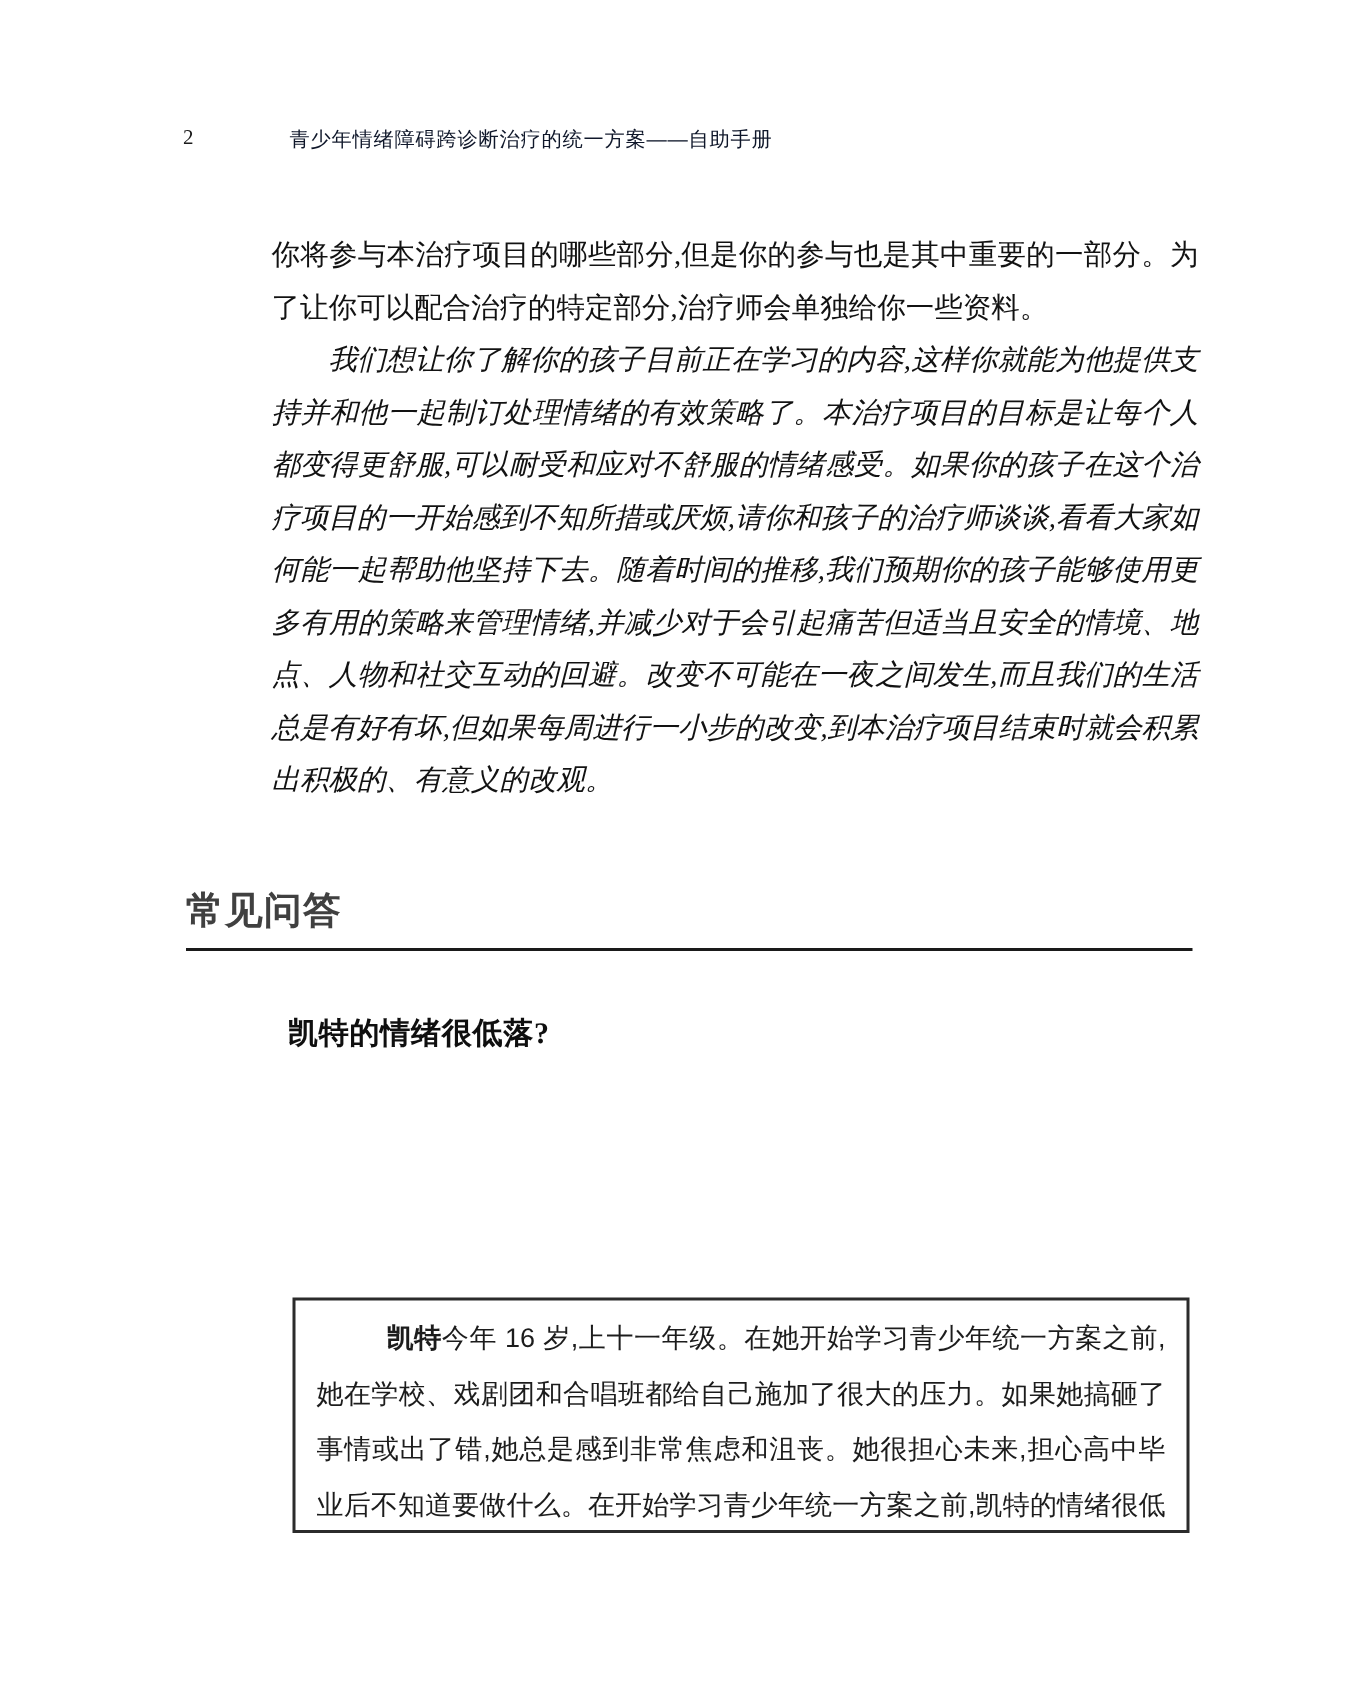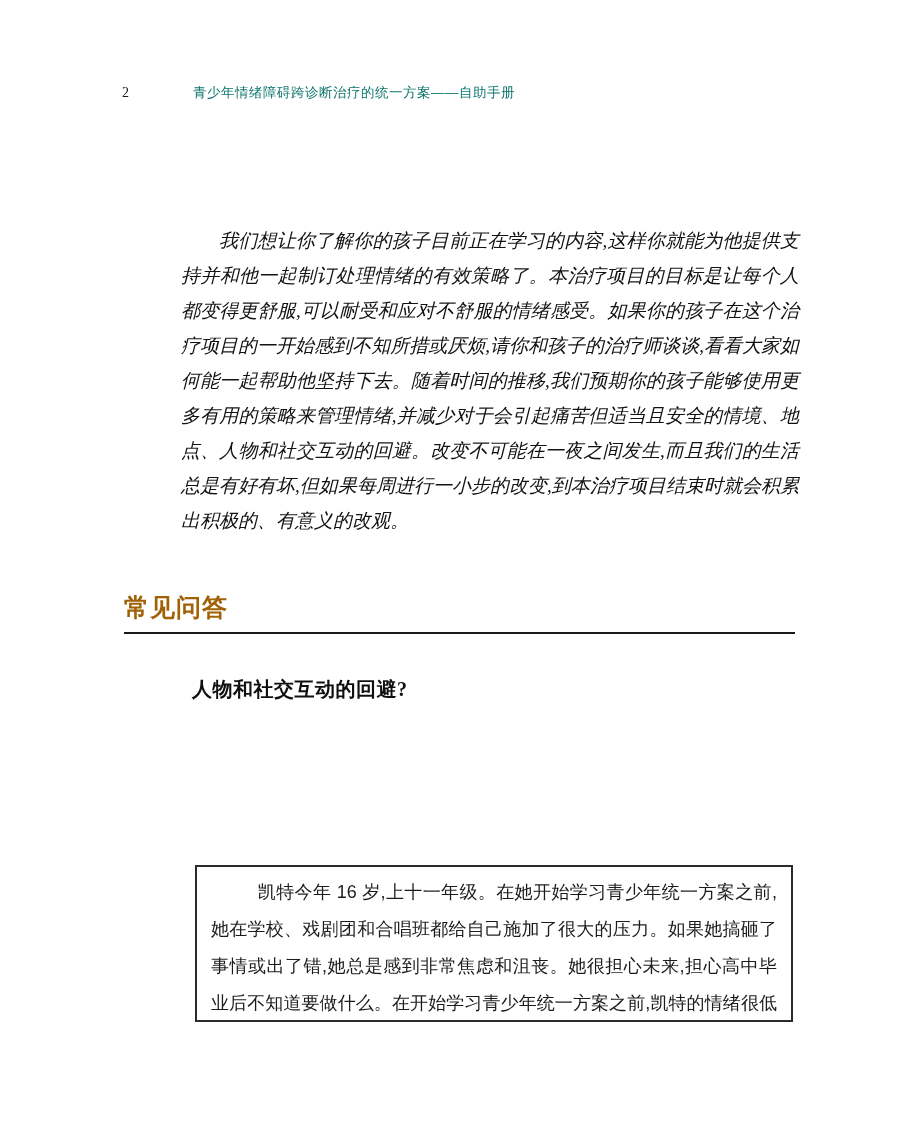--- a/index.html
+++ b/index.html
@@ -15,21 +15,21 @@
 
   
   .folio {
     left: 122px; top: 84px;
     font-family: "Liberation Serif", "DejaVu Serif", serif;
     font-size: 14px; line-height: 18px; color: #1a1a1a;
   }
   .running-title {
     left: 193px; top: 84px;
     font-family: "Liberation Sans", "DejaVu Sans", sans-serif;
-    font-size: 13.5px; line-height: 18px; letter-spacing: 0.5px; color: #0f766e;
+    font-size: 13.5px; line-height: 18px; letter-spacing: 0.5px; color: #0f172a;
   }
 
   
   .body-par {
     left: 181px; width: 618px;
     font-family: "Liberation Serif", "DejaVu Serif", serif;
     font-size: 19px; line-height: 35px;
     text-align: justify;
     color: #121212;
     margin: 0;
@@ -37,21 +37,21 @@
   .indent { text-indent: 2em; font-style: italic; }
   .p1 { top: 153px; }
   .p2 { top: 223px; }
   .p3 { top: 741px; }
 
   
   .section-heading {
     left: 124px; top: 591px;
     font-family: "Liberation Sans", "DejaVu Sans", sans-serif;
     font-size: 25px; font-weight: 700; line-height: 32px;
-    letter-spacing: 1px; color: #a16207;
+    letter-spacing: 1px; color: #404040;
   }
   .heading-rule {
     left: 124px; top: 632px;
     width: 671px; height: 2px;
     background: #1a1a1a;
   }
 
   
   .subsection-heading {
     left: 192px; top: 676px;
@@ -71,39 +71,40 @@
     overflow: hidden;
   }
   .case-par {
     margin: 0;
     font-family: "Liberation Sans", "DejaVu Sans", sans-serif;
     font-size: 18px; line-height: 37px;
     text-align: justify;
     text-indent: 2.6em;
     color: #1c1c1c;
   }
-  .case-name { font-weight: 400; }
+  .case-name { font-weight: 700; }
 </style>
 </head>
 <body>
 
 <div class="page">
 
   <div class="abs folio">2</div>
 
   <div class="abs running-title">青少年情绪障碍跨诊断治疗的统一方案——自助手册</div>
 
+  <p class="abs body-par p1">你将参与本治疗项目的哪些部分,但是你的参与也是其中重要的一部分。为了让你可以配合治疗的特定部分,治疗师会单独给你一些资料。</p>
 
   <p class="abs body-par p2 indent">我们想让你了解你的孩子目前正在学习的内容,这样你就能为他提供支持并和他一起制订处理情绪的有效策略了。本治疗项目的目标是让每个人都变得更舒服,可以耐受和应对不舒服的情绪感受。如果你的孩子在这个治疗项目的一开始感到不知所措或厌烦,请你和孩子的治疗师谈谈,看看大家如何能一起帮助他坚持下去。随着时间的推移,我们预期你的孩子能够使用更多有用的策略来管理情绪,并减少对于会引起痛苦但适当且安全的情境、地点、人物和社交互动的回避。改变不可能在一夜之间发生,而且我们的生活总是有好有坏,但如果每周进行一小步的改变,到本治疗项目结束时就会积累出积极的、有意义的改观。</p>
 
   <div class="abs section-heading">常见问答</div>
 
   <div class="abs heading-rule"></div>
 
-  <div class="abs subsection-heading">人物和社交互动的回避?</div>
+  <div class="abs subsection-heading">凯特的情绪很低落?</div>
 
 
   <div class="abs case-box">
     <p class="case-par">
       <span class="case-name">凯特</span><span>今年 16 岁,上十一年级。在她开始学习青少年统一方案之前,她在学校、戏剧团和合唱班都给自己施加了很大的压力。如果她搞砸了事情或出了错,她总是感到非常焦虑和沮丧。她很担心未来,担心高中毕业后不知道要做什么。在开始学习青少年统一方案之前,凯特的情绪很低落,也很容易和他人争吵,</span>
     </p>
   </div>
 
 </div>
 

